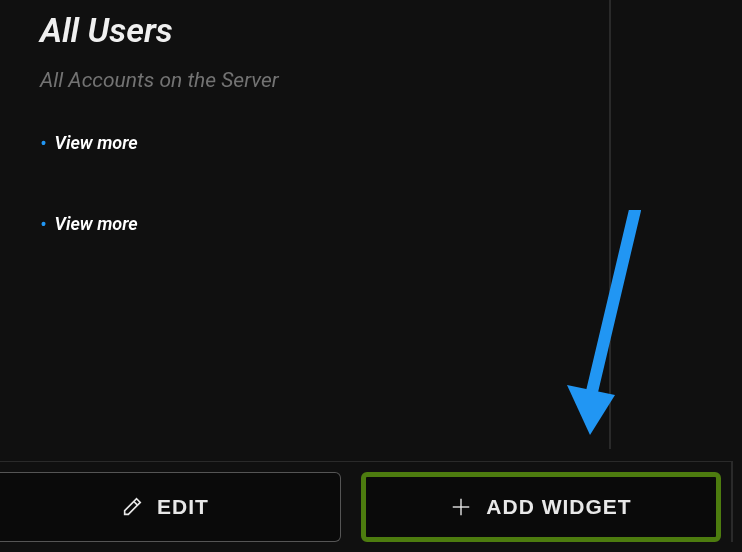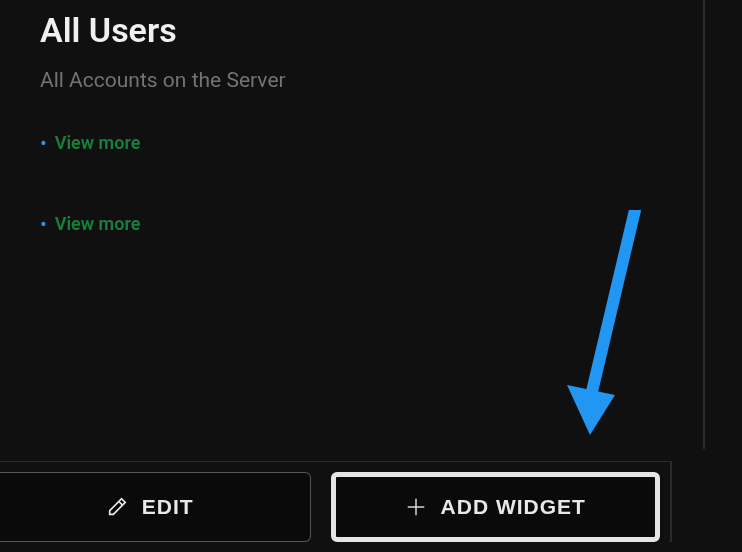--- a/index.html
+++ b/index.html
@@ -13,21 +13,22 @@
       background: #101010;
       font-family: -apple-system, BlinkMacSystemFont, "Segoe UI", Roboto, Helvetica, Arial, sans-serif;
       color: #e0e0e0;
       overflow: hidden;
       position: relative;
     }
     .content {
       padding: 10px 40px 0 40px;
       border-right: 2px solid #2a2a2a;
       height: 449px;
-      width: 705px;
+      width: 611px;
+      font-style: italic;
     }
     .section {
       margin-bottom: 60px;
     }
     .section-title {
       font-size: 34px;
       font-weight: 600;
       color: #f0f0f0;
       margin-bottom: 18px;
     }
@@ -40,30 +41,30 @@
       display: flex;
       align-items: center;
       gap: 8px;
     }
     .bullet {
       color: #2196f3;
       font-size: 20px;
       line-height: 1;
     }
     .view-more {
-      color: #15803d;
+      color: #ffffff;
       font-size: 18px;
       font-weight: 600;
       cursor: pointer;
     }
     .button-bar {
       position: absolute;
       bottom: 10px;
       left: 0;
-      width: 672px;
+      width: 733px;
       display: flex;
       gap: 20px;
       padding: 0 10px 0 0;
       border-top: 1px solid #2a2a2a;
       border-right: 2px solid #2a2a2a;
       padding-top: 10px;
     }
     .btn {
       flex: 1;
       height: 70px;
@@ -80,21 +81,21 @@
       letter-spacing: 1px;
       cursor: pointer;
     }
     .btn.edit {
       border-left: none;
       border-top-left-radius: 0;
       border-bottom-left-radius: 0;
       margin-left: -10px;
     }
     .btn.add-widget {
-      border: 5px solid #e5e5e5;
+      border: 5px solid #4d7c0f;
       border-radius: 6px;
     }
     .icon svg {
       display: block;
     }
     .arrow-annotation {
       position: absolute;
       top: 210px;
       left: 560px;
       pointer-events: none;

